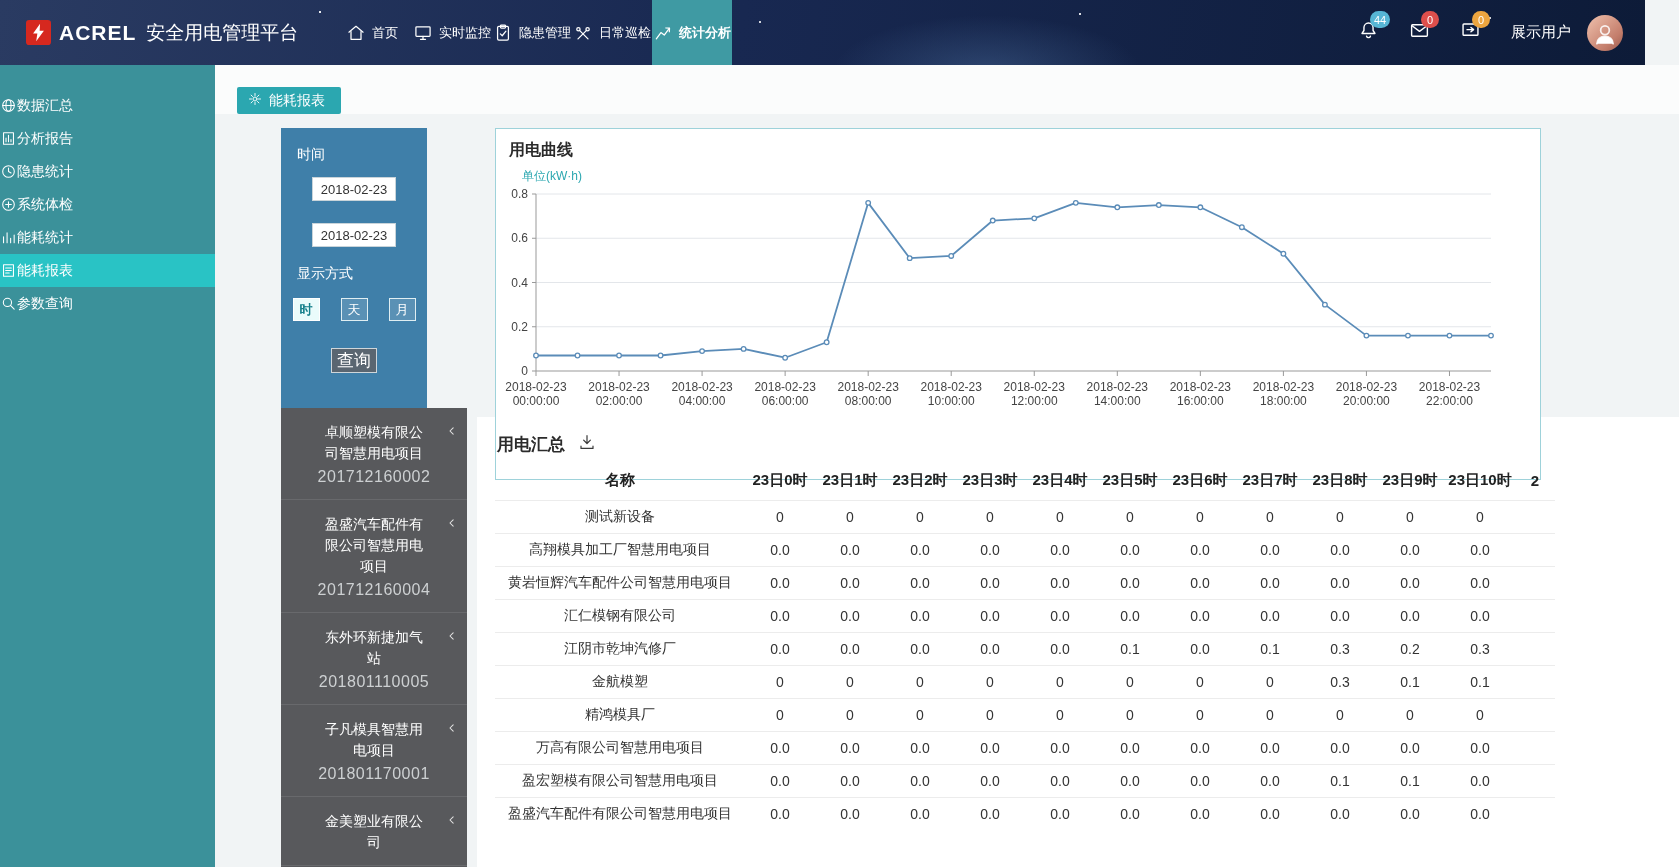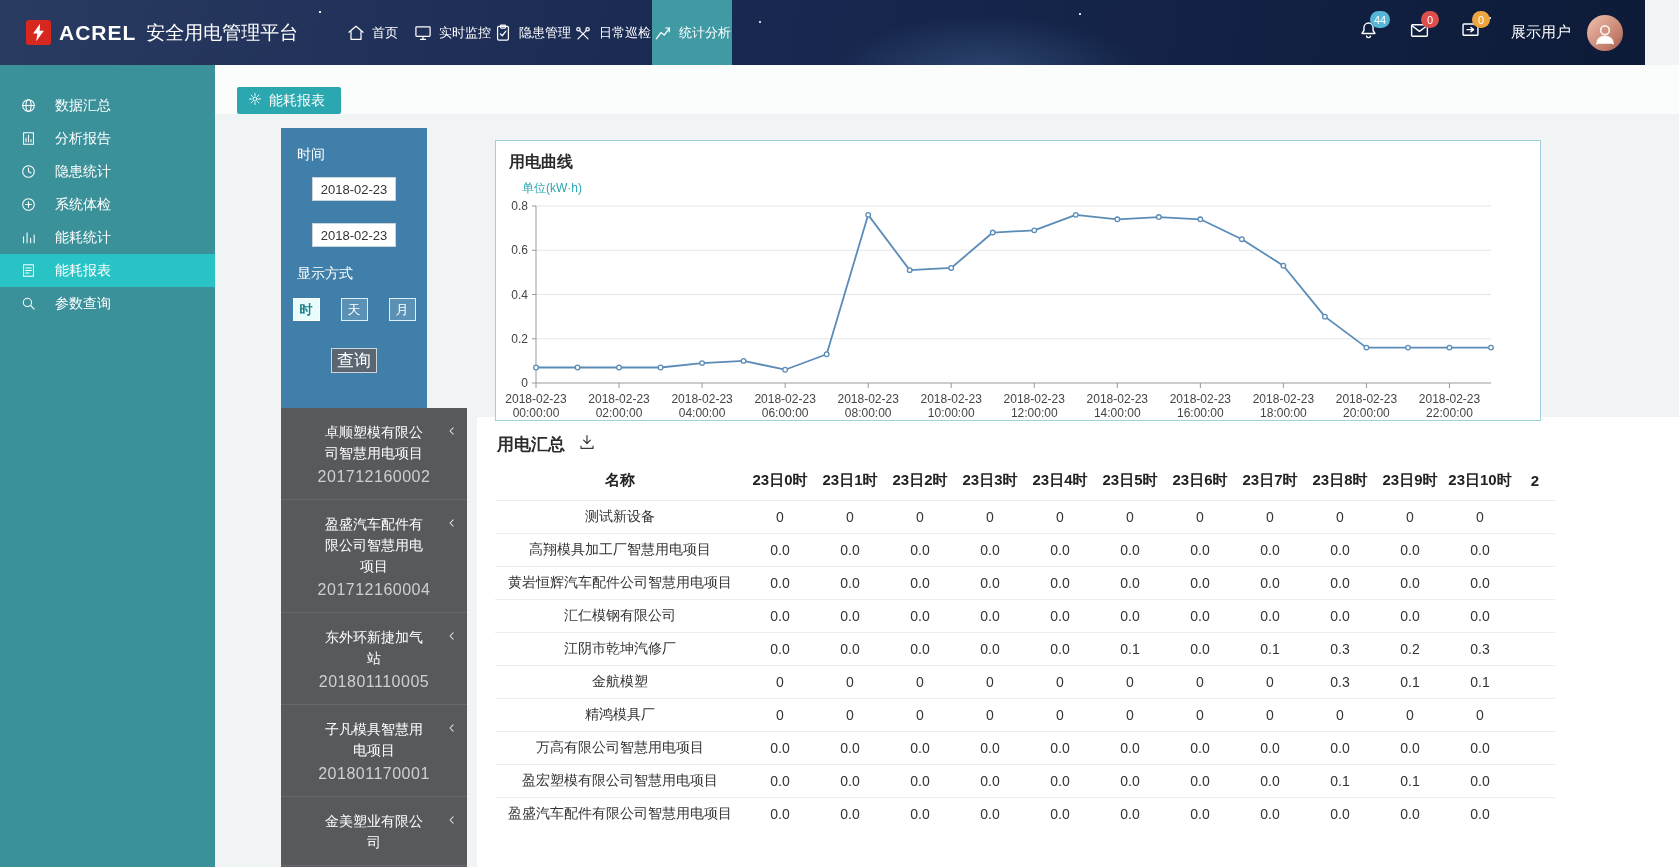--- a/index.html
+++ b/index.html
@@ -28,21 +28,21 @@
   .brand { display:flex; align-items:center; padding-left:26px; width:332px; }
   .logo-box { display:flex; }
   .brand-name { font-size:21px; font-weight:bold; letter-spacing:1px; margin-left:8px; }
   .brand-title { font-size:19px; margin-left:10px; font-weight:400; }
   .main-nav { display:flex; }
   .nav-item {
     width:80px; height:65px; display:flex; flex-direction:row;
     align-items:center; justify-content:center; gap:6px;
     font-size:13px; cursor:pointer;
   }
-  .nav-item.active { background:#3f9aa3; }
+  .nav-item.active { background:#3f9aa3;font-weight:bold; }
   .header-right { margin-left:auto; display:flex; align-items:center; gap:30px; padding-right:22px; }
   .noti { position:relative; cursor:pointer; display:flex; }
   .badge {
     position:absolute; top:-9px; left:12px; min-width:18px; height:17px;
     border-radius:9px; font-size:11px; color:#fff; padding:0 4px;
     display:flex; align-items:center; justify-content:center;
   }
   .badge.blue { background:#57b6d5; }
   .badge.red { background:#dd4f4c; }
   .badge.yellow { background:#eda53f; }
@@ -53,22 +53,22 @@
     display:flex; align-items:flex-end; justify-content:center; overflow:hidden;
     margin-left:-14px;
   }
 
   
   .sidebar {
     position:absolute; top:65px; left:0; width:215px; bottom:0;
     background:#3b919a; padding-top:24px; z-index:4;
   }
   .side-item {
-    height:33px; display:flex; align-items:center; gap:18px;
-    padding-left:20px; color:#fff; font-size:14px; cursor:pointer;
+    height:33px; display:flex; align-items:center; gap:0;
+    padding-left:0; color:#fff; font-size:14px; cursor:pointer;
   }
   .side-item.active { background:#29c3c5; }
 
   
   .content { position:absolute; left:215px; top:65px; right:0; bottom:0; background:#f1f4f5; }
   .top-strip { position:absolute; left:0; right:0; top:0; height:49px; background:#fbfcfc; }
   .lower-bg { position:absolute; left:262px; top:352px; right:0; bottom:0; background:#fff; }
   .chip {
     position:absolute; left:22px; top:22px; height:27px; z-index:2;
     background:#2ba7b0; color:#fff; border-radius:2px;
@@ -106,21 +106,21 @@
     background:#58595c; overflow:hidden; z-index:2;
   }
   .proj-item { position:relative; padding:14px 26px 12px; text-align:center; color:#fff;
     border-bottom:1px solid #68696c; cursor:pointer; }
   .proj-name { font-size:14px; line-height:21px; max-width:106px; margin:0 auto; }
   .proj-code { font-size:16px; line-height:20px; color:#cdd0d2; margin-top:3px; letter-spacing:.5px; }
   .proj-chevron { position:absolute; right:8px; top:16px; display:flex; }
 
   
   .chart-panel {
-    position:absolute; left:280px; top:75px; width:1046px; height:281px;
+    position:absolute; left:280px; top:63px; width:1046px; height:352px;
     background:#fff; border:1px solid #9ed2da; z-index:2;
   }
   .chart-title { font-size:16px; font-weight:bold; color:#2b2b2b; margin:11px 0 0 13px; }
   .chart-unit { font-size:12px; color:#2ba7b0; margin:7px 0 0 26px; }
   #chart-svg { display:block; margin-top:1px; }
 
   
   .summary-head {
     position:absolute; left:282px; top:368px; z-index:2;
     display:flex; align-items:center; gap:13px; font-size:17px; font-weight:bold; color:#2b2b2b;

